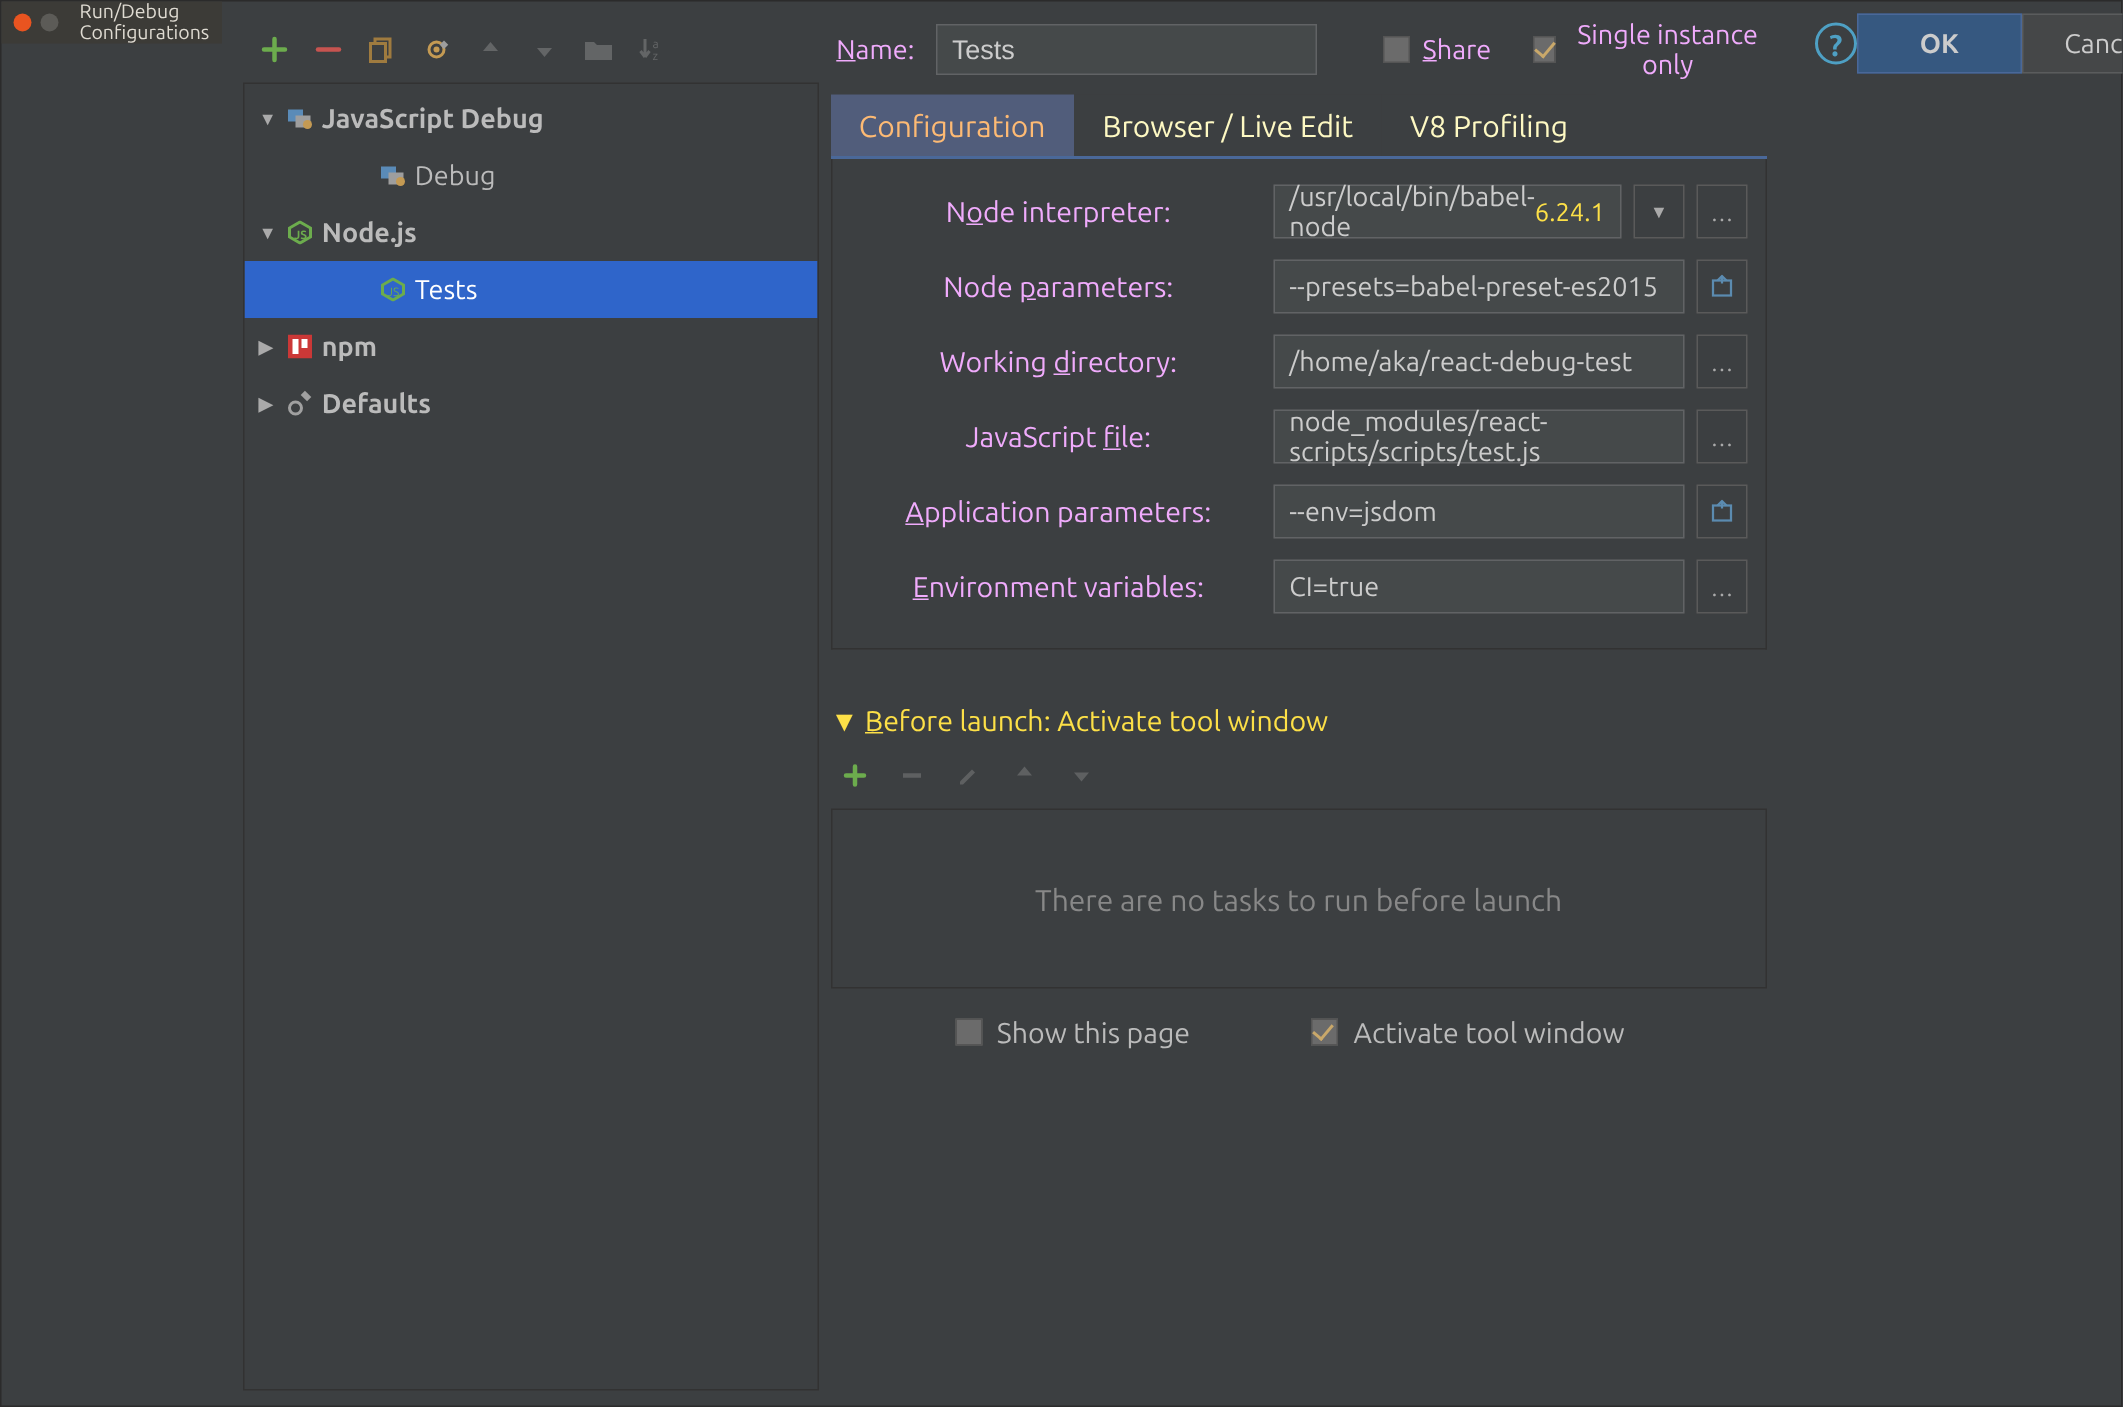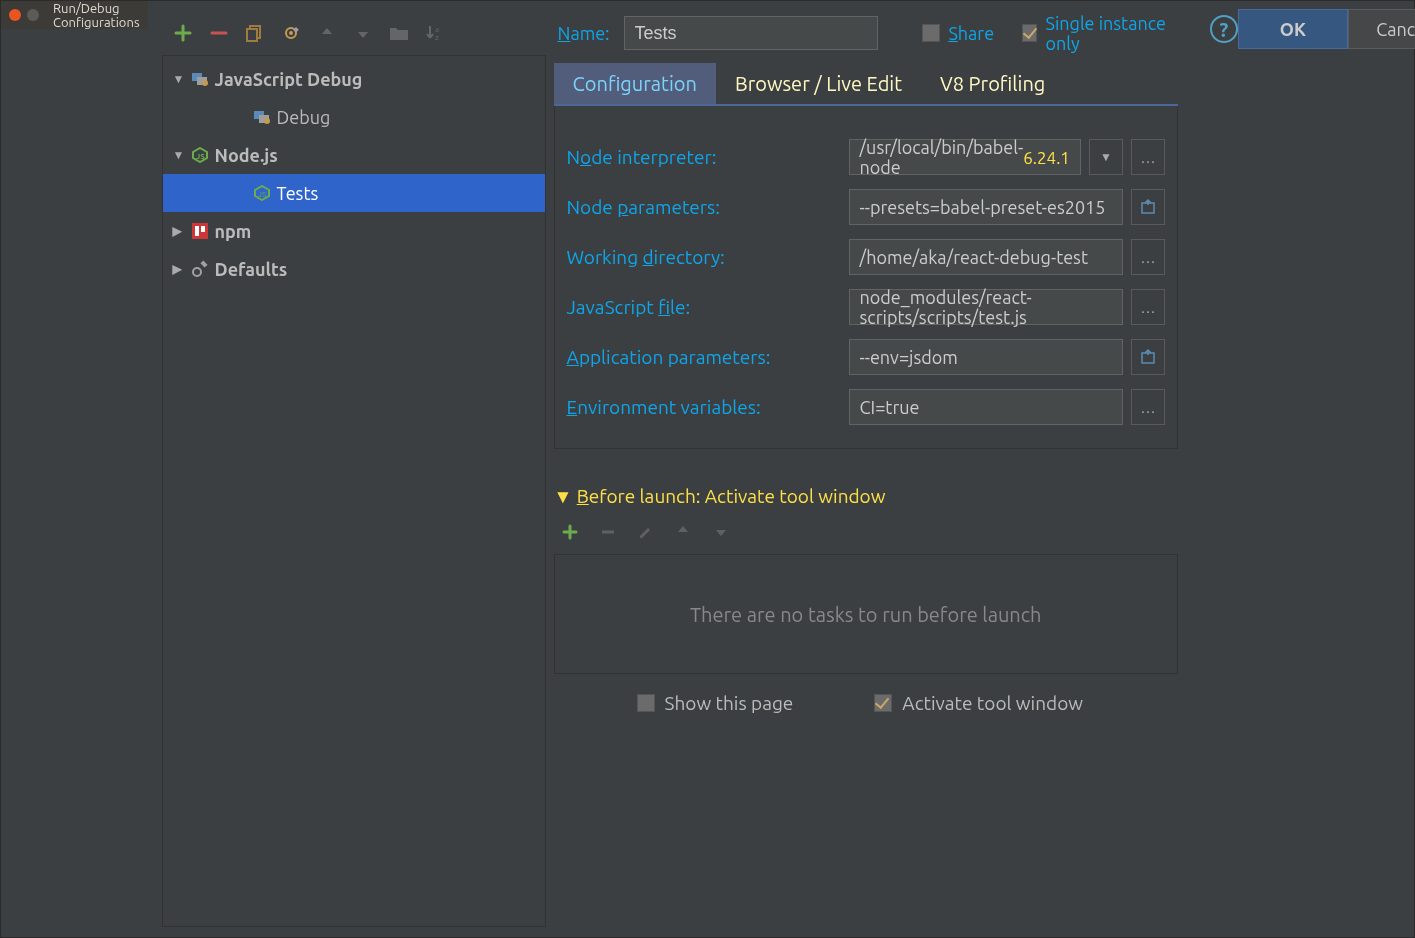--- a/index.html
+++ b/index.html
@@ -84,21 +84,21 @@
   display: flex;
   flex-direction: column;
 }
 .top-row {
   height: 44px;
   display: flex;
   align-items: center;
   gap: 14px;
   padding-left: 4px;
 }
-.label { color: #0ea5e9; font-size: 18px; }
+.label { color: #f0abfc; font-size: 18px; text-align: center; }
 .checkbox {
   width: 18px; height: 18px; background: #6b6b6b; border: 1px solid #555; display:inline-block;
 }
 .checkbox.checked { position: relative; }
 .checkbox.checked::after {
   content: ""; position:absolute; left:3px; top:0px;
   width:6px; height:11px; border:solid #c9a86a; border-width:0 2.5px 2.5px 0; transform: rotate(40deg);
 }
 .name-input {
   flex: 1;
@@ -117,26 +117,26 @@
 .tab {
   padding: 8px 18px;
   font-size: 20px;
   color: #fef9c3;
   background: #3c3f41;
   border: 1px solid transparent;
   cursor: default;
 }
 .tab.active {
   background: #515d7b;
-  color: #7dd3fc;
+  color: #fdba74;
 }
 .form-area {
   border: 1px solid #323232;
   border-top: none;
-  padding: 26px 12px 16px 12px;
+  padding: 10px 12px 16px 12px;
 }
 .form-row {
   display: flex;
   align-items: center;
   height: 50px;
   gap: 4px;
 }
 .form-row .label { width: 278px; font-size: 19px; }
 .form-row .field {
   flex: 1;

